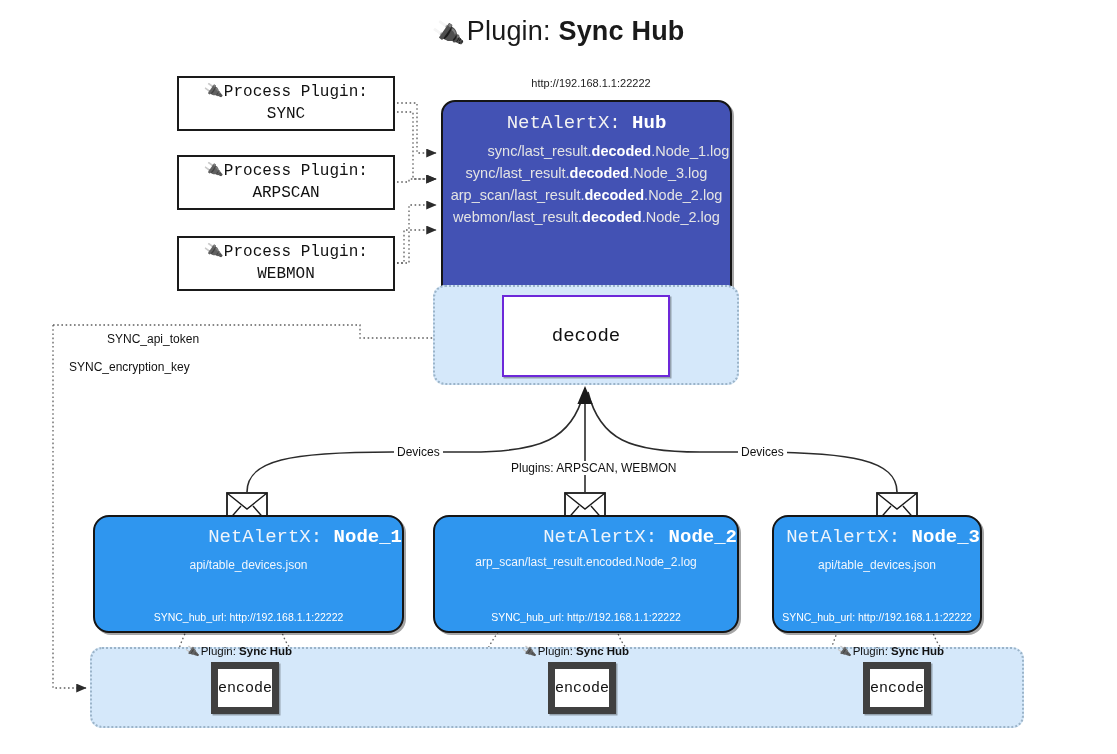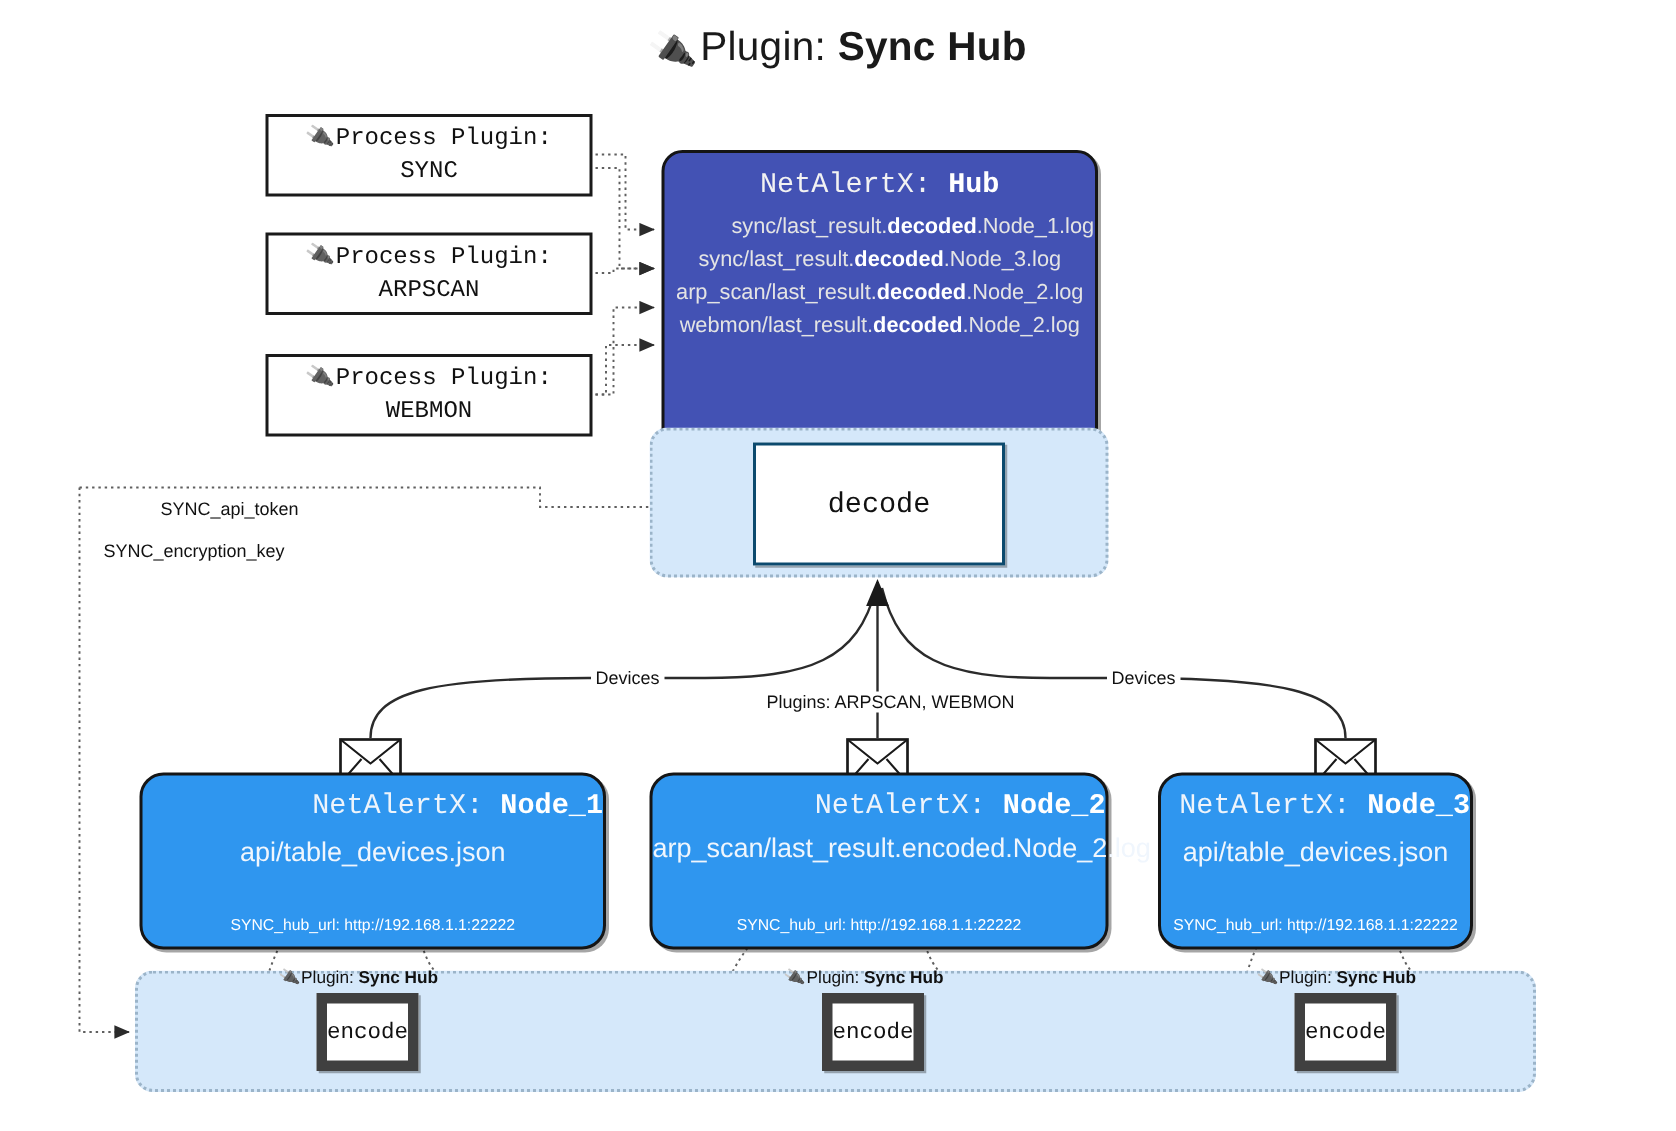--- a/index.html
+++ b/index.html
@@ -40,41 +40,41 @@
        font-family:"Liberation Mono","DejaVu Sans Mono",monospace;}
   #hub .hub-title b{color:#ffffff;font-weight:bold;}
   #hub .logline{font-size:14.5px;color:#e4e4e4;white-space:nowrap;margin-top:6px;text-align:center;}
   #hub .logline b{color:#ffffff;font-weight:bold;}
   #hub .ll-0{margin-top:9px;padding-left:44px;}
 
   
   #decode-group{position:absolute;left:433px;top:285px;width:306px;height:100px;
        background:#d5e8fa;border:2px dotted #9bb4c9;border-radius:12px;box-sizing:border-box;}
   #decode-box{position:absolute;left:502px;top:295px;width:168px;height:82px;
-       background:#fff;border:2px solid #0c4a6e;box-sizing:border-box;
+       background:#fff;border:2px solid #6d28d9;box-sizing:border-box;
        display:flex;align-items:center;justify-content:center;
        font-family:"Liberation Mono","DejaVu Sans Mono",monospace;font-size:19px;color:#111;
        box-shadow:1.5px 1.5px 0 rgba(0,0,0,.3);}
 
   
   .elabel{position:absolute;font-size:12px;color:#111;background:#fff;
           padding:0 3px;white-space:nowrap;}
   #lbl-api-token{left:104px;top:332px;}
   #lbl-enc-key{left:66px;top:360px;}
   #lbl-dev-l{left:394px;top:445px;}
   #lbl-dev-r{left:738px;top:445px;}
   #lbl-plugins{left:508px;top:461px;}
 
   
   .node{position:absolute;height:118px;background:#2f96ef;border:2px solid #151515;
         border-radius:16px;box-sizing:border-box;box-shadow:2px 2px 0 rgba(0,0,0,.35);}
   .node .n-title{margin-top:9px;text-align:right;font-size:19px;color:#eef4fb;
         font-family:"Liberation Mono","DejaVu Sans Mono",monospace;white-space:nowrap;}
   .node .n-title b{color:#ffffff;font-weight:bold;}
-  .node .n-line{text-align:center;font-size:18px;color:#f0f6fd;white-space:nowrap;margin-top:10px;}
+  .node .n-line{text-align:center;font-size:12px;color:#f0f6fd;white-space:nowrap;margin-top:10px;}
   .node .n-foot{position:absolute;left:0;bottom:8px;width:100%;text-align:center;
         font-size:10.5px;color:#ffffff;white-space:nowrap;}
   #node-0{left:93px;top:515px;width:311px;}
   #node-1{left:433px;top:515px;width:306px;}
   #node-2{left:772px;top:515px;width:210px;}
   #node-1 .n-line{margin-top:7px;}
 
   
   .envelope{position:absolute;width:42px;height:31px;}
   #env-0{left:226px;top:492px;}
@@ -146,20 +146,21 @@
       <path d="M585,530 C560,580 500,612 483,660 C478,680 516,688 543,688" marker-end="url(#ah)"></path>
       <path d="M618,688 C636,686 636,660 624,645 C612,630 598,560 588,528"></path>
       <path d="M897,530 C872,580 838,612 828,662 C824,680 842,688 858,688" marker-end="url(#ah)"></path>
       <path d="M933,688 C951,686 951,660 939,645 C928,630 912,560 900,528"></path>
     </g>
   </svg>
 
   <div id="title">
     <span class="plug">🔌</span><span>Plugin: </span><b>Sync Hub</b>
   </div>
+  <div id="hub-url">http://192.168.1.1:22222</div>
 
   <div class="pp-box" id="pp-0">
     <div class="l1"><span class="plug">🔌</span><span>Process Plugin:</span></div>
     <div class="l2">SYNC</div>
   </div>
   <div class="pp-box" id="pp-1">
     <div class="l1"><span class="plug">🔌</span><span>Process Plugin:</span></div>
     <div class="l2">ARPSCAN</div>
   </div>
   <div class="pp-box" id="pp-2">

